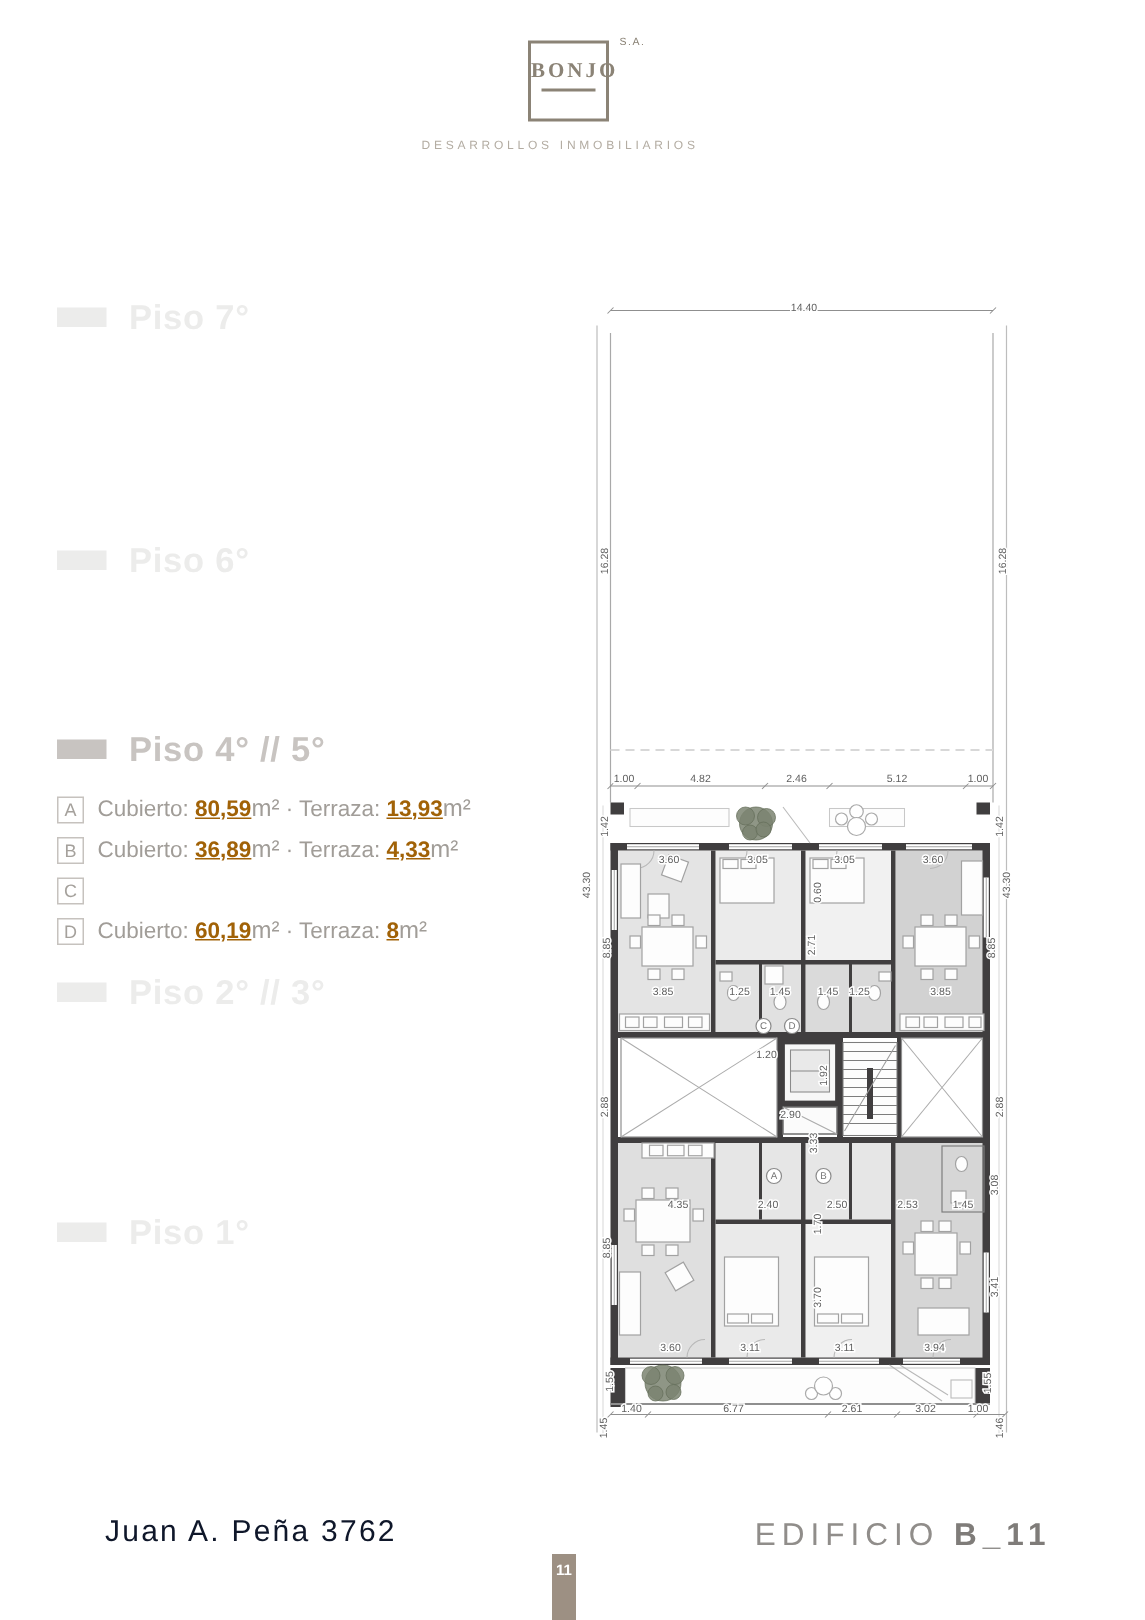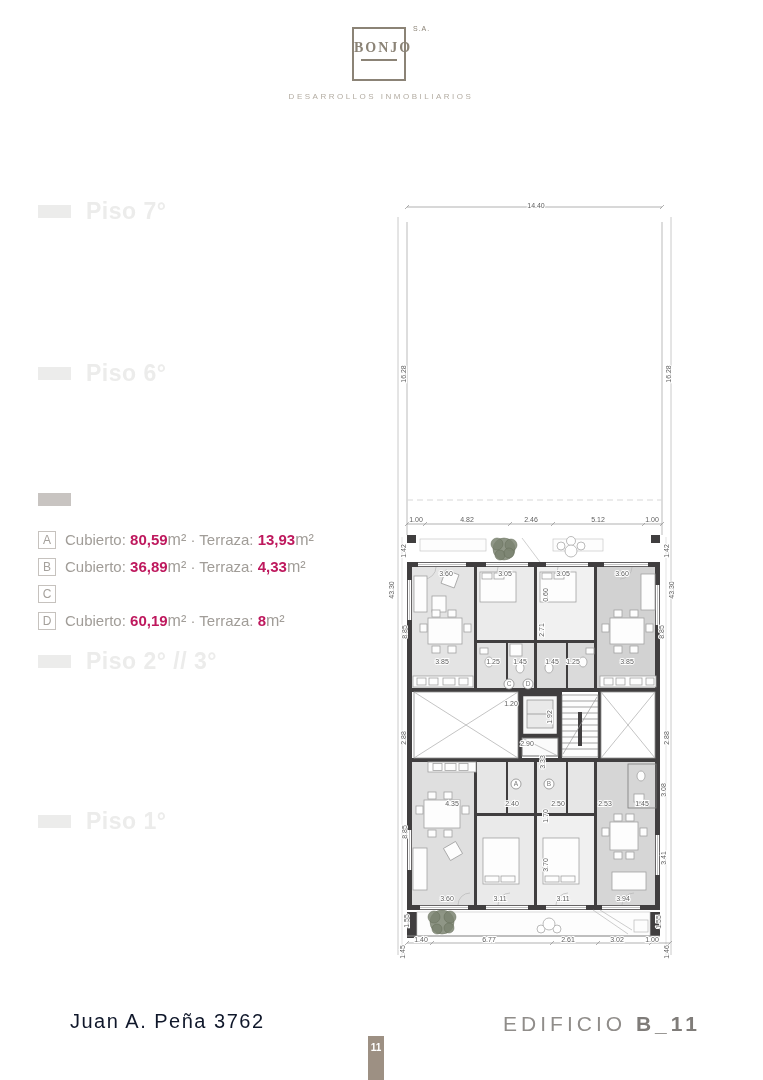--- a/index.html
+++ b/index.html
@@ -6,39 +6,39 @@
   .page{position:relative;width:763px;height:1080px;background:#fff;overflow:hidden;
         font-family:"Liberation Sans",sans-serif;}
 
   
   .logo-square{position:absolute;left:352px;top:27px;width:54px;height:54px;
                border:2px solid #8b8376;box-sizing:border-box;text-align:center;}
   .logo-name{margin-top:11px;font-size:14px;letter-spacing:2px;color:#8b8376;font-weight:bold;
              font-family:"Liberation Serif",serif;}
   .logo-rule{width:36px;height:2px;background:#8b8376;margin:3px auto 0;}
   .logo-sa{position:absolute;left:413px;top:25px;font-size:7px;letter-spacing:1px;color:#8b8376;}
-  .logo-tagline{position:absolute;left:281px;top:92px;width:200px;text-align:center;
+  .logo-tagline{position:absolute;left:281px;top:92px;width:200px;
                 font-size:8px;letter-spacing:2.5px;color:#b3aca2;}
 
   
   .floor{position:absolute;left:38px;display:flex;align-items:center;gap:15px;height:26px;}
   .floor .swatch{width:33px;height:13px;}
   .floor .flabel{font-size:23px;font-weight:bold;letter-spacing:.5px;white-space:nowrap;}
   .floor.inactive .swatch{background:#ececeb;}
   .floor.inactive .flabel{color:#ececeb;}
   .floor.active .swatch{background:#c8c4c1;}
   .floor.active .flabel{color:#c8c4c1;}
 
   
   .unit-list{position:absolute;left:38px;top:526px;}
   .unit-row{display:flex;align-items:center;gap:9px;height:27px;}
   .unit-badge{width:16px;height:16px;border:1px solid #c6c2be;color:#a5a19c;font-size:12px;
               display:flex;align-items:center;justify-content:center;flex:0 0 auto;}
   .unit-text{font-size:15px;color:#a19d98;white-space:nowrap;}
-  .unit-text b{color:#be185d;}
+  .unit-text b{color:#a16207;text-decoration:underline;}
   .unit-text .u{font-size:16px;}
 
   
   .plan-svg{position:absolute;left:380px;top:190px;width:310px;height:780px;}
   .dimtxt{font-size:7px;fill:#5f5f5f;text-anchor:middle;
           font-family:"Liberation Sans",sans-serif;paint-order:stroke;stroke:#ffffff;stroke-width:2px;}
   .marktxt{font-size:6.5px;fill:#787878;text-anchor:middle;font-family:"Liberation Sans",sans-serif;}
 
   
   .footer-address{position:absolute;left:70px;top:1010px;font-size:20px;letter-spacing:1.5px;color:#0f172a;}
@@ -62,20 +62,21 @@
   <div class="floor inactive" style="top:198px;">
     <div class="swatch"></div>
     <div class="flabel">Piso 7°</div>
   </div>
   <div class="floor inactive" style="top:360px;">
     <div class="swatch"></div>
     <div class="flabel">Piso 6°</div>
   </div>
   <div class="floor active" style="top:486px;">
     <div class="swatch"></div>
+    <div class="flabel">Piso 4° // 5°</div>
   </div>
   <div class="floor inactive" style="top:648px;">
     <div class="swatch"></div>
     <div class="flabel">Piso 2° // 3°</div>
   </div>
   <div class="floor inactive" style="top:808px;">
     <div class="swatch"></div>
     <div class="flabel">Piso 1°</div>
   </div>
 

